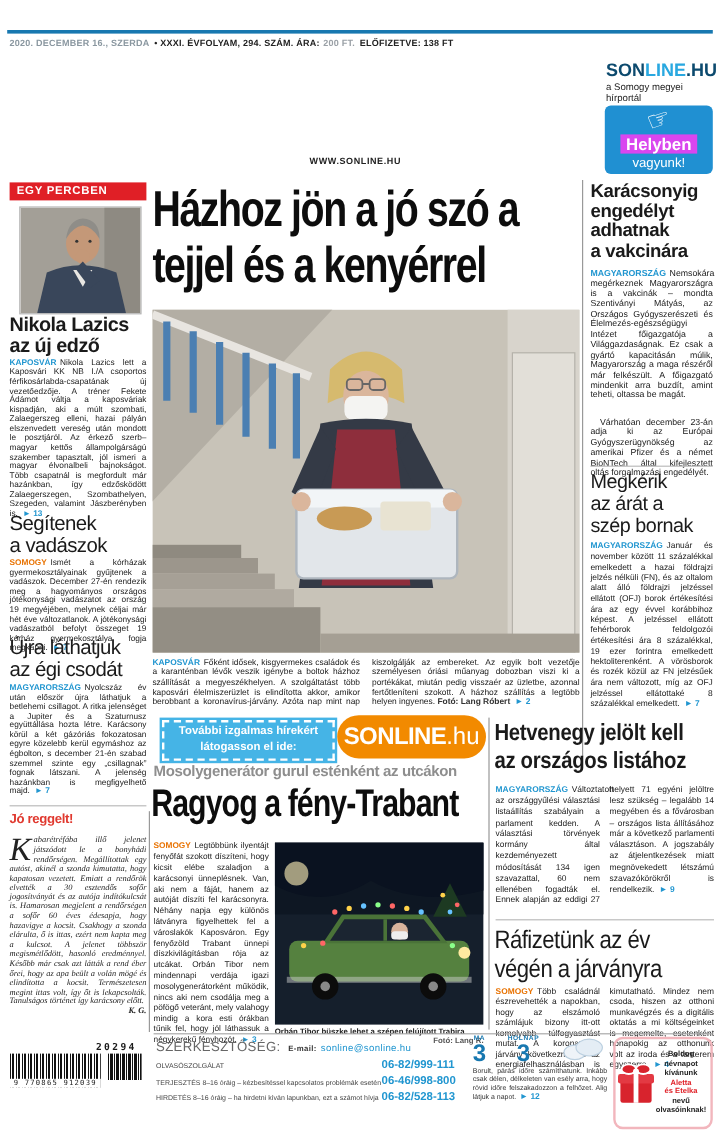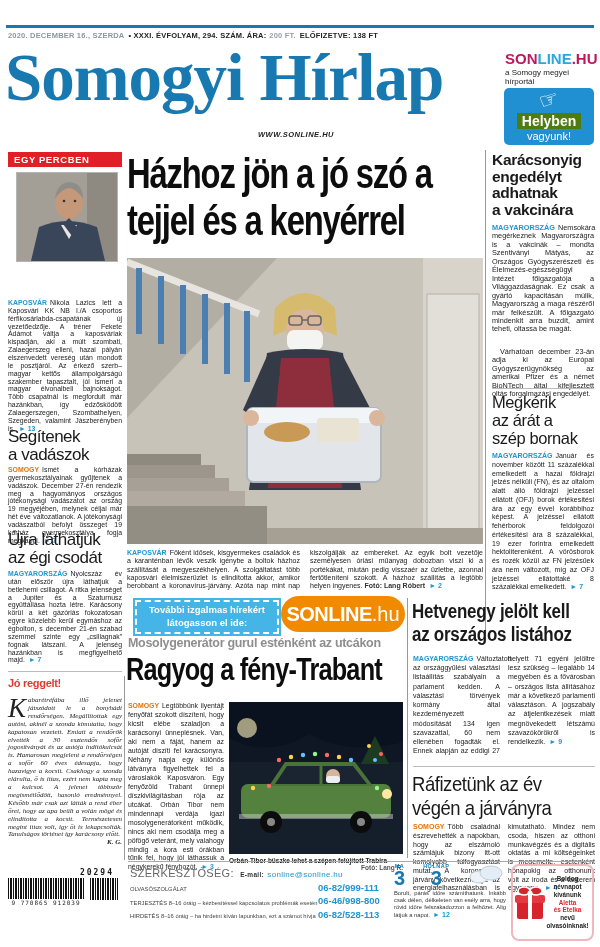--- a/index.html
+++ b/index.html
@@ -10,28 +10,28 @@
   .just{text-align:justify;}
   
   .topline{left:6px;top:25px;width:588px;height:3px;background:#1878b0;}
   .topbar{left:8px;top:31px;font-size:7.5px;font-weight:bold;letter-spacing:.2px;white-space:nowrap;}
   .topbar .date{color:#8a97a0;margin-right:4px;}
   .topbar .issue{color:#222;margin-right:3px;}
   .topbar .price{color:#9aa0a6;margin-right:4px;}
   .topbar .subs{color:#222;}
   .masthead{left:5px;top:42px;width:495px;font-family:"Liberation Serif",serif;font-weight:bold;
             font-size:67px;letter-spacing:-1px;color:#1878b0;line-height:1.05;white-space:nowrap;}
-  .www{left:258px;top:130px;font-size:7.5px;font-weight:bold;color:#222;letter-spacing:.5px;font-style:italic;}
+  .www{left:258px;top:130px;font-size:7.5px;font-weight:bold;color:#222;letter-spacing:.5px;}
   .sonlogo{left:505px;top:50px;font-size:15px;font-weight:bold;white-space:nowrap;}
-  .sonlogo .p1,.sonlogo .p3{color:#be185d;}
+  .sonlogo .p1,.sonlogo .p3{color:#0c4a6e;}
   .sonlogo .p2{color:#29a8e0;}
   .tagline{left:505px;top:68px;width:88px;font-size:8px;color:#222;line-height:1.15;}
   .badge{left:504px;top:88px;width:90px;height:57px;background:#2090d2;border-radius:5px;text-align:center;}
   .badge .hand{display:block;color:#fff;font-size:22px;line-height:24px;transform:rotate(-18deg);}
-  .badge .l1{display:inline-block;background:#4d7c0f;color:#fff;font-weight:bold;font-size:14px;
+  .badge .l1{display:inline-block;background:#d946ef;color:#fff;font-weight:bold;font-size:14px;
              padding:0 5px;line-height:16px;}
   .badge .l2{display:block;color:#fff;font-size:11px;line-height:13px;}
   
   .egyp{left:8px;top:152px;width:108px;height:15px;background:#e01f26;color:#fff;font-weight:bold;
         font-size:9.5px;line-height:15px;padding-left:6px;letter-spacing:.6px;}
   .coachphoto{left:16px;top:172px;width:100px;height:88px;border:1px solid #b5b5b5;}
   .lh1{left:8px;top:263px;font-size:16.5px;font-weight:bold;letter-spacing:-.4px;line-height:1.02;}
   .lh2{left:8px;top:428px;font-size:17px;font-weight:normal;letter-spacing:-.5px;line-height:1.04;}
   .lh3{left:8px;top:531px;font-size:17px;font-weight:normal;letter-spacing:-.5px;line-height:1.04;}
   .lbody{width:114px;font-size:6.9px;line-height:1.14;}
@@ -122,21 +122,20 @@
 <body>
 
 <div id="page">
 
   <div class="abs topline"></div>
 
   <div class="abs topbar">
     <span class="date">2020. DECEMBER 16., SZERDA</span><span class="issue">• XXXI. ÉVFOLYAM, 294. SZÁM. ÁRA:</span><span class="price">200 FT.</span><span class="subs">ELŐFIZETVE: 138 FT</span>
   </div>
 
-  <div class="abs masthead">Somogyi Hírlap</div>
   <div class="abs www">WWW.SONLINE.HU</div>
 
   <div class="abs sonlogo">
     <span class="p1">SON</span><span class="p2">LINE</span><span class="p3">.HU</span>
   </div>
   <div class="abs tagline">a Somogy megyei hírportál</div>
 
   <div class="abs badge">
     <span class="hand">☞</span>
     <span class="l1">Helyben</span>
@@ -153,20 +152,22 @@
       <path d="M44,52 L52,66 L60,52 Z" fill="#e8e6e2"></path>
       <ellipse cx="52" cy="30" rx="14" ry="16" fill="#c49878"></ellipse>
       <path d="M38,26 Q40,10 52,9 Q66,10 66,26 Q60,16 52,15 Q44,16 38,26 Z" fill="#8f8d88"></path>
       <circle cx="47" cy="28" r="1.3" fill="#333"></circle>
         <circle cx="58" cy="28" r="1.3" fill="#333"></circle>
       <circle cx="52" cy="41" r="6" fill="#c49878"></circle>
       <path d="M52,45 L66,61 L58,67 L46,51 Z" fill="#39465a"></path>
     </svg>
   </div>
 
+  <div class="abs lh1 pre">Nikola Lazics
+az új edző</div>
   <div class="abs lbody just b1">
     <span class="lead">KAPOSVÁR</span><span>Nikola Lazics lett a Kaposvári KK NB I./A csoportos férfikosárlabda-csapatának új vezetőedzője. A tréner Fekete Ádámot váltja a kaposváriak kispadján, aki a múlt szombati, Zalaegerszeg elleni, hazai pályán elszenvedett vereség után mondott le posztjáról. Az érkező szerb–magyar kettős állampolgárságú szakember tapasztalt, jól ismeri a magyar élvonalbeli bajnokságot. Több csapatnál is megfordult már hazánkban, így edzősködött Zalaegerszegen, Szombathelyen, Szegeden, valamint Jászberényben is.</span><span class="pref"><span>►</span> <span>13</span></span>
   </div>
 
   <div class="abs lh2 pre">Segítenek
 a vadászok</div>
   <div class="abs lbody just b2">
     <span class="lead or">SOMOGY</span><span>Ismét a kórházak gyermekosztályainak gyűjtenek a vadászok. December 27-én rendezik meg a hagyományos országos jótékonysági vadászatot az ország 19 megyéjében, melynek céljai már hét éve változatlanok. A jótékonysági vadászatból befolyt összeget 19 kórház gyermekosztálya fogja megkapni.</span><span class="pref"><span>►</span> <span>7</span></span>
   </div>
 

